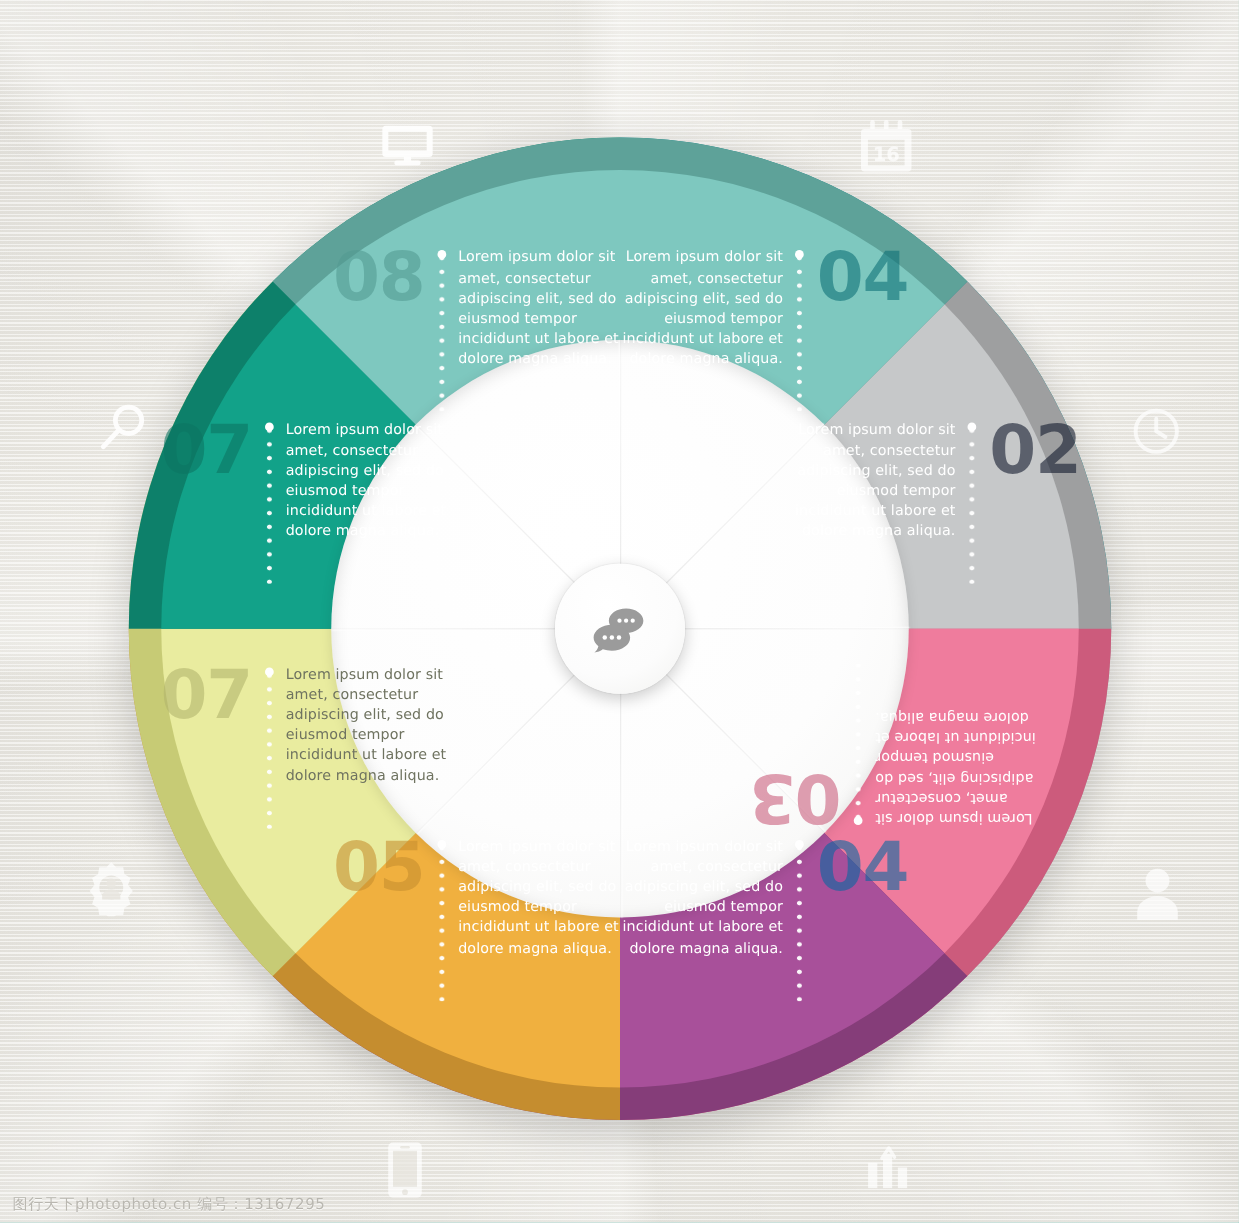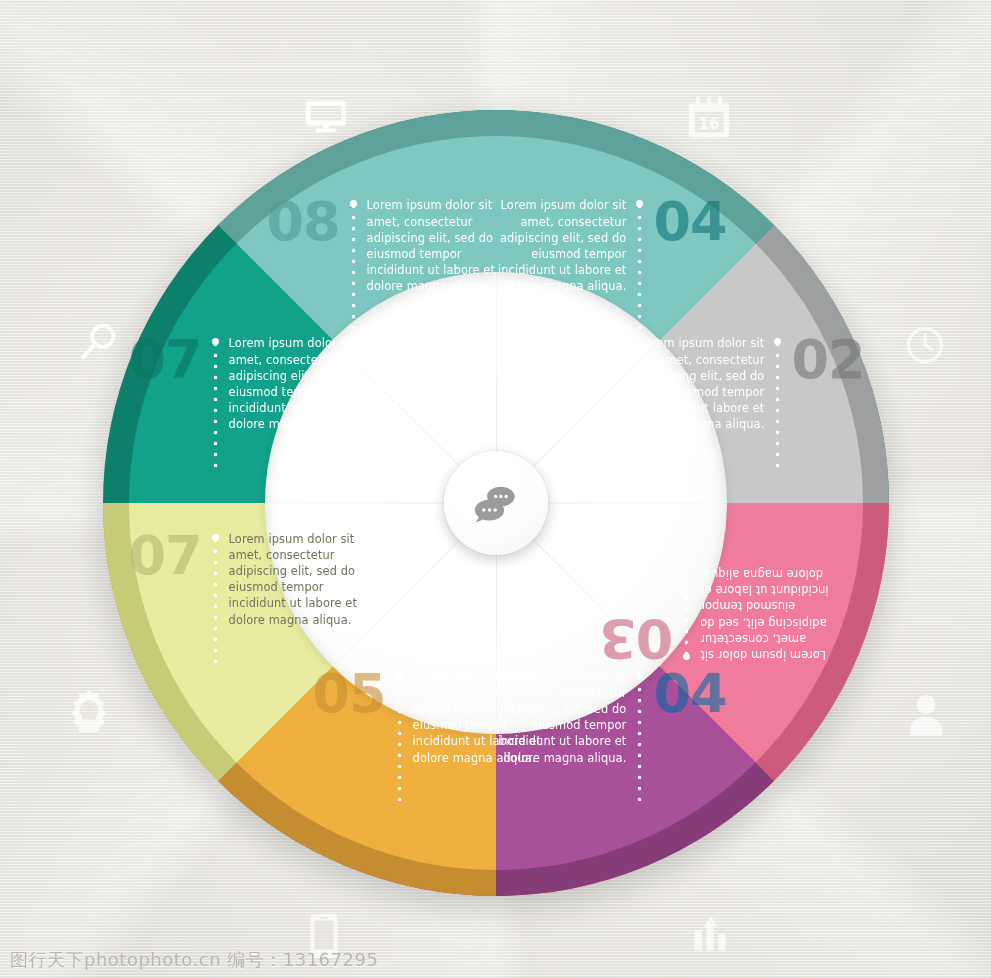--- a/index.html
+++ b/index.html
@@ -102,21 +102,21 @@
   .block.flip{transform:rotate(180deg);}
 
   
   .ico{position:absolute;opacity:.92;text-align:center;}
   .ico svg{display:block;}
   .ico.faint svg{opacity:.78;}
 
   
   #watermark{
     position:absolute;left:10px;bottom:6px;
-    font-size:18px;color:#b9b7b0;letter-spacing:.5px;
+    font-size:12px;color:#b9b7b0;letter-spacing:.5px;
     font-family:"DejaVu Sans", sans-serif;
     text-shadow:0 1px 0 rgba(255,255,255,.7);
     white-space:nowrap;
   }
 </style>
 </head>
 <body>
 
 <div id="bg-texture"></div>
 <div id="bg-rays"></div>
@@ -182,36 +182,36 @@
       </svg>
     </span>
   </div>
   <div id="blocks-layer">
       <div class="block rtl" style="left: 358.584px; top: 87.4107px;">
         <div class="num" style="color: rgb(12, 111, 118);">04</div>
         <div class="dots"></div>
         <div class="body" style="color: rgb(255, 255, 255);">Lorem ipsum dolor sit amet, consectetur adipiscing elit, sed do eiusmod tempor incididunt ut labore et dolore magna aliqua.</div>
       </div>
       <div class="block rtl" style="left: 496.589px; top: 225.416px;">
-        <div class="num" style="color: #737373; text-align: right;">02</div>
+        <div class="num" style="color: #0f172a; text-align: right;">02</div>
         <div class="dots"></div>
         <div class="body" style="color: rgb(255, 255, 255);">Lorem ipsum dolor sit amet, consectetur adipiscing elit, sed do eiusmod tempor incididunt ut labore et dolore magna aliqua.</div>
       </div>
       <div class="block rtl flip" style="left: 496.589px; top: 420.584px;">
         <div class="num" style="color: rgb(200, 90, 121);">03</div>
         <div class="dots"></div>
         <div class="body" style="color: rgb(255, 255, 255);">Lorem ipsum dolor sit amet, consectetur adipiscing elit, sed do eiusmod tempor incididunt ut labore et dolore magna aliqua.</div>
       </div>
       <div class="block rtl" style="left: 358.584px; top: 558.589px;">
         <div class="num" style="color: #0369a1;">04</div>
         <div class="dots"></div>
         <div class="body" style="color: rgb(255, 255, 255);">Lorem ipsum dolor sit amet, consectetur adipiscing elit, sed do eiusmod tempor incididunt ut labore et dolore magna aliqua.</div>
       </div>
       <div class="block" style="left: 163.416px; top: 558.589px;">
-        <div class="num" style="color: rgb(198, 142, 47); margin-left: 46px;">05</div>
+        <div class="num" style="color: rgb(198, 142, 47);">05</div>
         <div class="dots"></div>
         <div class="body" style="color: rgb(255, 255, 255);">Lorem ipsum dolor sit amet, consectetur adipiscing elit, sed do eiusmod tempor incididunt ut labore et dolore magna aliqua.</div>
       </div>
       <div class="block" style="left: 25.4107px; top: 420.584px;">
         <div class="num" style="color: rgb(178, 180, 109);">07</div>
         <div class="dots" style="background-image: radial-gradient(circle, rgba(255, 255, 255, 0.95) 1.6px, rgba(255, 255, 255, 0) 2.1px);"></div>
         <div class="body" style="color: rgb(111, 115, 96);">Lorem ipsum dolor sit amet, consectetur adipiscing elit, sed do eiusmod tempor incididunt ut labore et dolore magna aliqua.</div>
       </div>
       <div class="block" style="left: 25.4107px; top: 225.416px;">
         <div class="num" style="color: rgb(12, 117, 98);">07</div>

